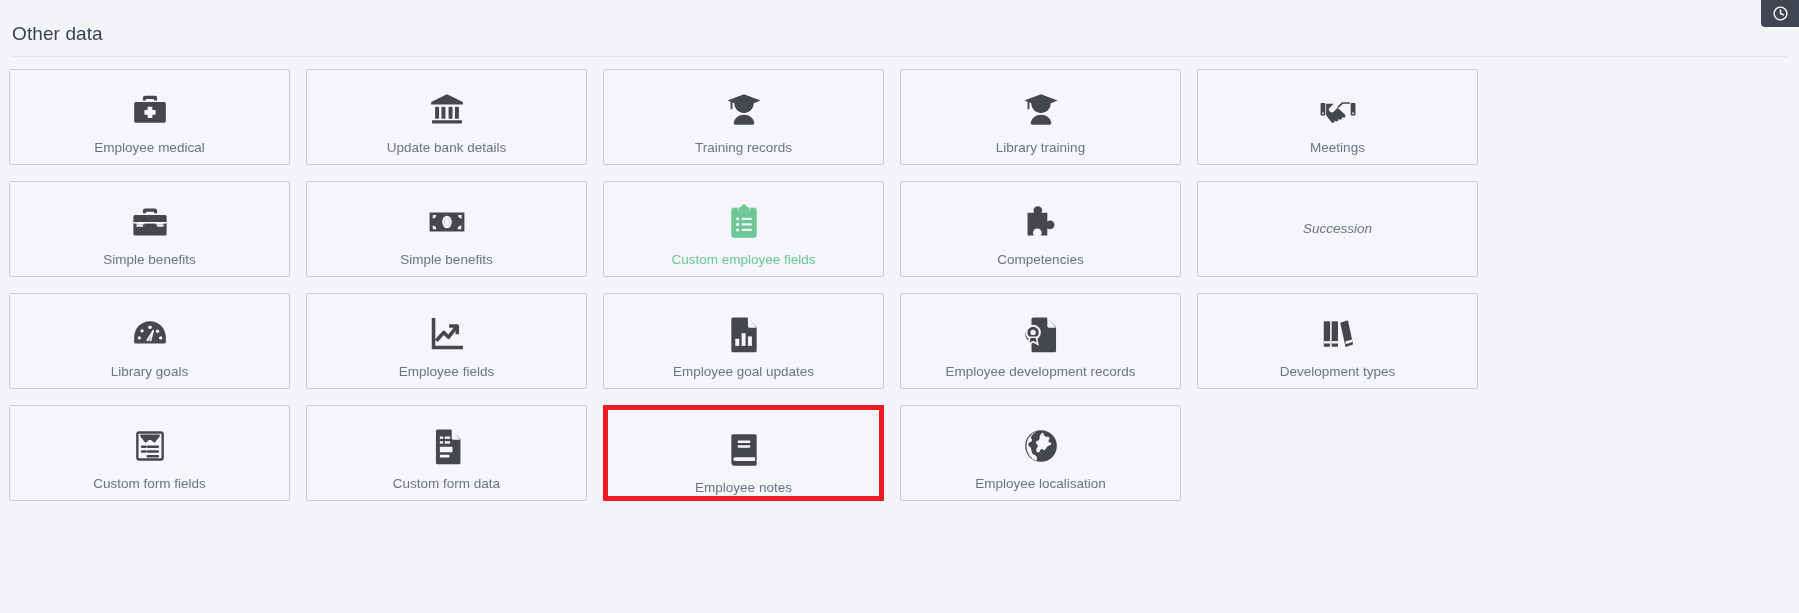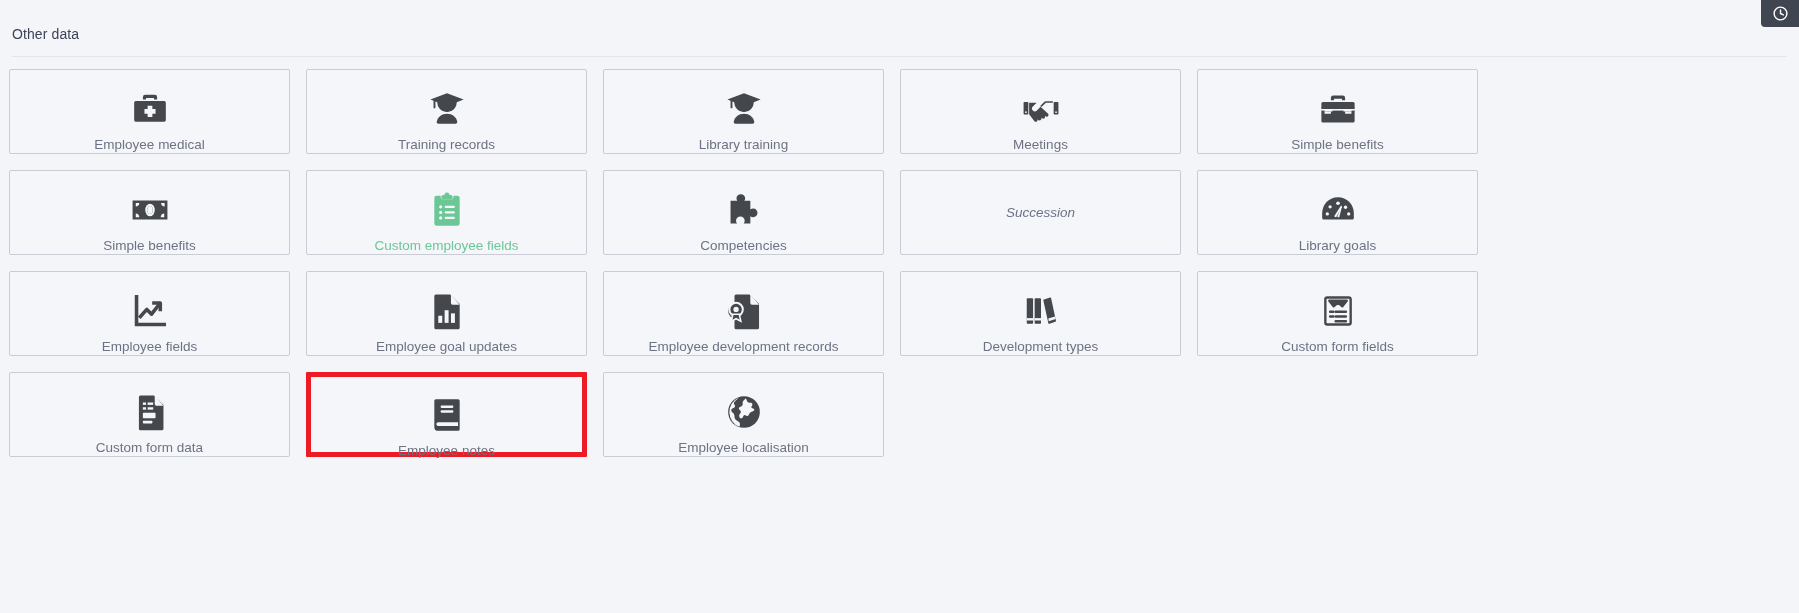--- a/index.html
+++ b/index.html
@@ -17,21 +17,21 @@
   }
 
   
   .section-header {
     position: absolute;
     left: 0; top: 0;
     width: 1799px;
     padding: 24px 0 0 12px;
   }
   .section-title {
-    font-size: 14px;
+    font-size: 19px;
     color: #3c4257;
     letter-spacing: 0.1px;
     line-height: 20px;
   }
   .header-rule {
     position: absolute;
     left: 12px; top: 56px;
     width: 1775px;
     height: 1px;
     background: #e3e5ec;
@@ -53,21 +53,21 @@
   
   .grid {
     position: absolute;
     left: 9px; top: 69px;
     width: 1781px;
     display: flex;
     flex-wrap: wrap;
   }
   .tile {
     width: 281px;
-    height: 85px;
+    height: 96px;
     margin: 0 16px 16px 0;
     background: #f4f6fa;
     border: 1px solid #c9ccd4;
     border-radius: 2px;
     display: flex;
     flex-direction: column;
     align-items: center;
     justify-content: flex-start;
     padding-top: 19px;
     cursor: pointer;
@@ -127,20 +127,33 @@
           <svg width="38" height="38" viewBox="0 0 48 48" fill="currentColor">
       <path d="M18 6h12a3 3 0 0 1 3 3v3h-4V10H19v2h-4V9a3 3 0 0 1 3-3z"></path>
       <path d="M6 14h36a2 2 0 0 1 2 2v22a2 2 0 0 1-2 2H6a2 2 0 0 1-2-2V16a2 2 0 0 1 2-2zm15 6v4h-4v6h4v4h6v-4h4v-6h-4v-4h-6z" fill-rule="evenodd"></path>
     </svg>
         </div>
         <div class="tile-label">Employee medical</div>
       </div>
       <div class="tile">
         <div class="tile-icon">
           <svg width="38" height="38" viewBox="0 0 48 48" fill="currentColor">
+      <path d="M24 4 4 14v3h40v-3L24 4z"></path>
+      <rect x="9" y="20" width="5" height="15"></rect>
+      <rect x="17" y="20" width="5" height="15"></rect>
+      <rect x="26" y="20" width="5" height="15"></rect>
+      <rect x="34" y="20" width="5" height="15"></rect>
+      <rect x="5" y="37" width="38" height="4" rx="1"></rect>
+    </svg>
+        </div>
+        <div class="tile-label">Update bank details</div>
+      </div>
+      <div class="tile">
+        <div class="tile-icon">
+          <svg width="38" height="38" viewBox="0 0 48 48" fill="currentColor">
       <path d="M24 4 3 12l4 1.6V22a1.2 1.2 0 0 0 2.4 0v-7.4l2.2.9a12 12 0 1 0 24.8 0L45 12 24 4z"></path>
       <circle cx="24" cy="20" r="7.5"></circle>
       <path d="M24 30c-6.5 0-12 4.4-13 10.2-.2 1.2.8 2.3 2 2.3h22c1.2 0 2.2-1.1 2-2.3C36 34.4 30.5 30 24 30z"></path>
     </svg>
         </div>
         <div class="tile-label">Training records</div>
       </div>
       <div class="tile">
         <div class="tile-icon">
           <svg width="38" height="38" viewBox="0 0 48 48" fill="currentColor">

